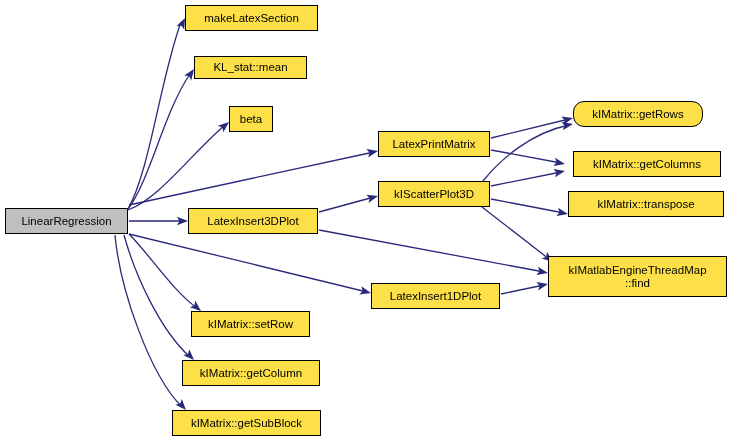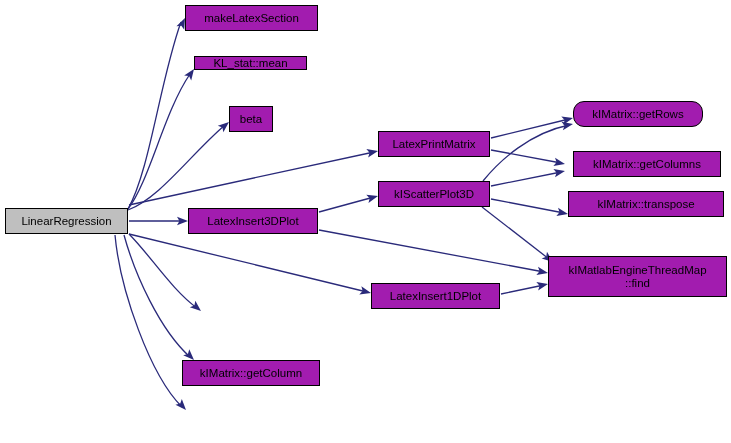--- a/index.html
+++ b/index.html
@@ -19,21 +19,21 @@
     position: absolute;
     left: 0;
     top: 0;
     width: 731px;
     height: 443px;
   }
   .node {
     position: absolute;
     box-sizing: border-box;
     border: 1px solid #000000;
-    background: #a21caf;
+    background: #fde047;
     color: #000000;
     font-size: 11.5px;
     line-height: 13px;
     display: flex;
     align-items: center;
     justify-content: center;
     text-align: center;
     white-space: pre;
     letter-spacing: 0px;
     z-index: 5;
@@ -84,25 +84,27 @@
       <polygon points="0,-4.3 11,0 0,4.3 2.4,0" fill="#2a2a7a" transform="translate(565,171) rotate(349) translate(-11,0)"></polygon>
       <path d="M 491,199 L 564,213" fill="none" stroke="#2a2a7a" stroke-width="1.3"></path>
       <polygon points="0,-4.3 11,0 0,4.3 2.4,0" fill="#2a2a7a" transform="translate(568,214) rotate(11) translate(-11,0)"></polygon>
       <path d="M 482,207 L 549,259" fill="none" stroke="#2a2a7a" stroke-width="1.3"></path>
       <polygon points="0,-4.3 11,0 0,4.3 2.4,0" fill="#2a2a7a" transform="translate(553,262) rotate(38) translate(-11,0)"></polygon>
       <path d="M 501,294 L 544,285" fill="none" stroke="#2a2a7a" stroke-width="1.3"></path>
       <polygon points="0,-4.3 11,0 0,4.3 2.4,0" fill="#2a2a7a" transform="translate(548,284) rotate(348) translate(-11,0)"></polygon>
     </svg>
 <div class="node root" style="left: 5px; top: 208px; width: 123px; height: 26px;"><span class="node-label">LinearRegression</span></div>
     <div class="node" style="left: 185px; top: 5px; width: 133px; height: 26px;"><span class="node-label">makeLatexSection</span></div>
-    <div class="node" style="left: 194px; top: 56px; width: 113px; height: 14px;"><span class="node-label">KL_stat::mean</span></div>
+    <div class="node" style="left: 194px; top: 56px; width: 113px; height: 23px;"><span class="node-label">KL_stat::mean</span></div>
     <div class="node" style="left: 229px; top: 106px; width: 44px; height: 26px; justify-content: center;"><span class="node-label">beta</span></div>
     <div class="node" style="left: 378px; top: 131px; width: 112px; height: 26px;"><span class="node-label">LatexPrintMatrix</span></div>
     <div class="node" style="left: 378px; top: 181px; width: 112px; height: 26px;"><span class="node-label">kIScatterPlot3D</span></div>
     <div class="node" style="left: 188px; top: 208px; width: 130px; height: 26px;"><span class="node-label">LatexInsert3DPlot</span></div>
     <div class="node" style="left: 371px; top: 283px; width: 129px; height: 26px;"><span class="node-label">LatexInsert1DPlot</span></div>
+    <div class="node" style="left: 191px; top: 311px; width: 119px; height: 26px;"><span class="node-label">kIMatrix::setRow</span></div>
     <div class="node" style="left: 182px; top: 360px; width: 138px; height: 26px;"><span class="node-label">kIMatrix::getColumn</span></div>
+    <div class="node" style="left: 172px; top: 410px; width: 149px; height: 26px;"><span class="node-label">kIMatrix::getSubBlock</span></div>
     <div class="node" style="left: 573px; top: 101px; width: 130px; height: 26px; border-radius: 11px;"><span class="node-label">kIMatrix::getRows</span></div>
     <div class="node" style="left: 573px; top: 151px; width: 148px; height: 26px;"><span class="node-label">kIMatrix::getColumns</span></div>
     <div class="node" style="left: 568px; top: 191px; width: 156px; height: 26px;"><span class="node-label">kIMatrix::transpose</span></div>
     <div class="node" style="left: 548px; top: 256px; width: 179px; height: 41px;"><span class="node-label">kIMatlabEngineThreadMap
 ::find</span></div>
   </div>
 
 </body></html>

